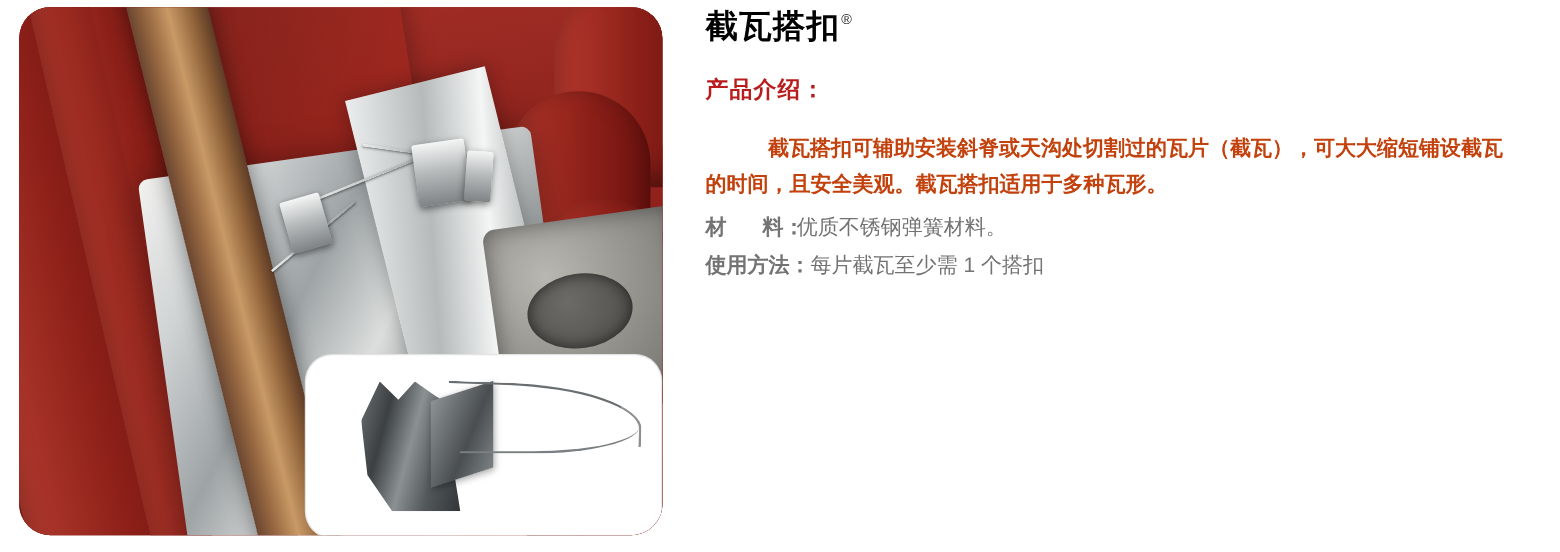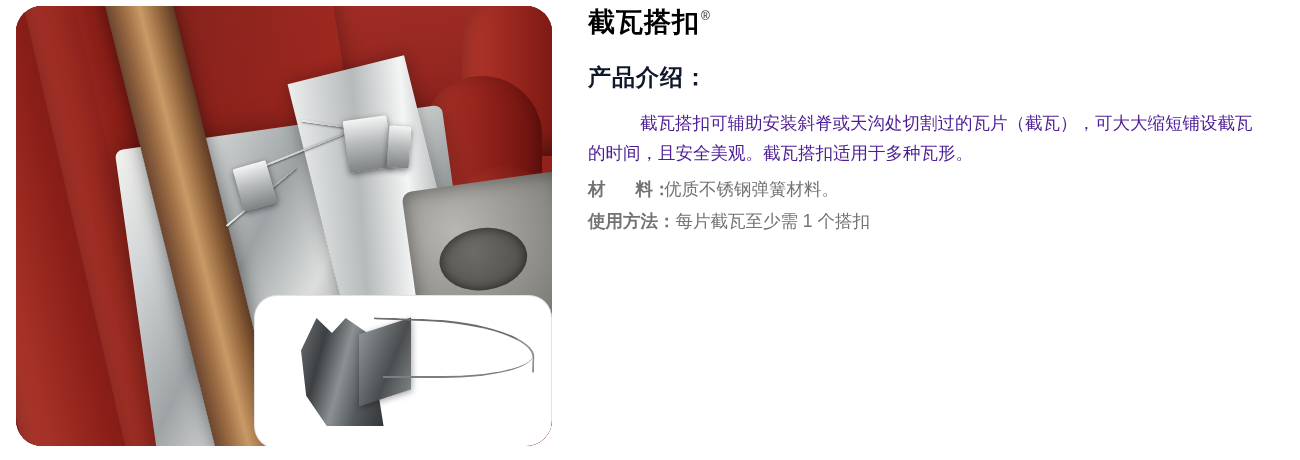--- a/index.html
+++ b/index.html
@@ -219,34 +219,35 @@
   .reg-mark {
     font-size: 12px;
     color: #1d1d1d;
     margin-left: 1px;
     margin-top: 1px;
   }
   .section-title {
     position: absolute;
     left: 0;
     top: 62px;
-    font-size: 23px;
-    font-weight: bold;
-    color: #0f172a;
+    font-size: 19px;
+    font-weight: bold;
+    color: #b91c1c;
     letter-spacing: 1px;
   }
   .para {
     position: absolute;
     left: 0;
     top: 108px;
     width: 672px;
     font-size: 17.5px;
     line-height: 30px;
     text-indent: 52px;
-    color: #4c1d95;
+    color: #c2410c;
+    font-weight: bold;
   }
   .spec-line {
     position: absolute;
     left: 0;
     font-size: 17.5px;
     line-height: 26px;
     color: #737373;
     white-space: nowrap;
   }
   .spec-line.material { top: 176px; }

